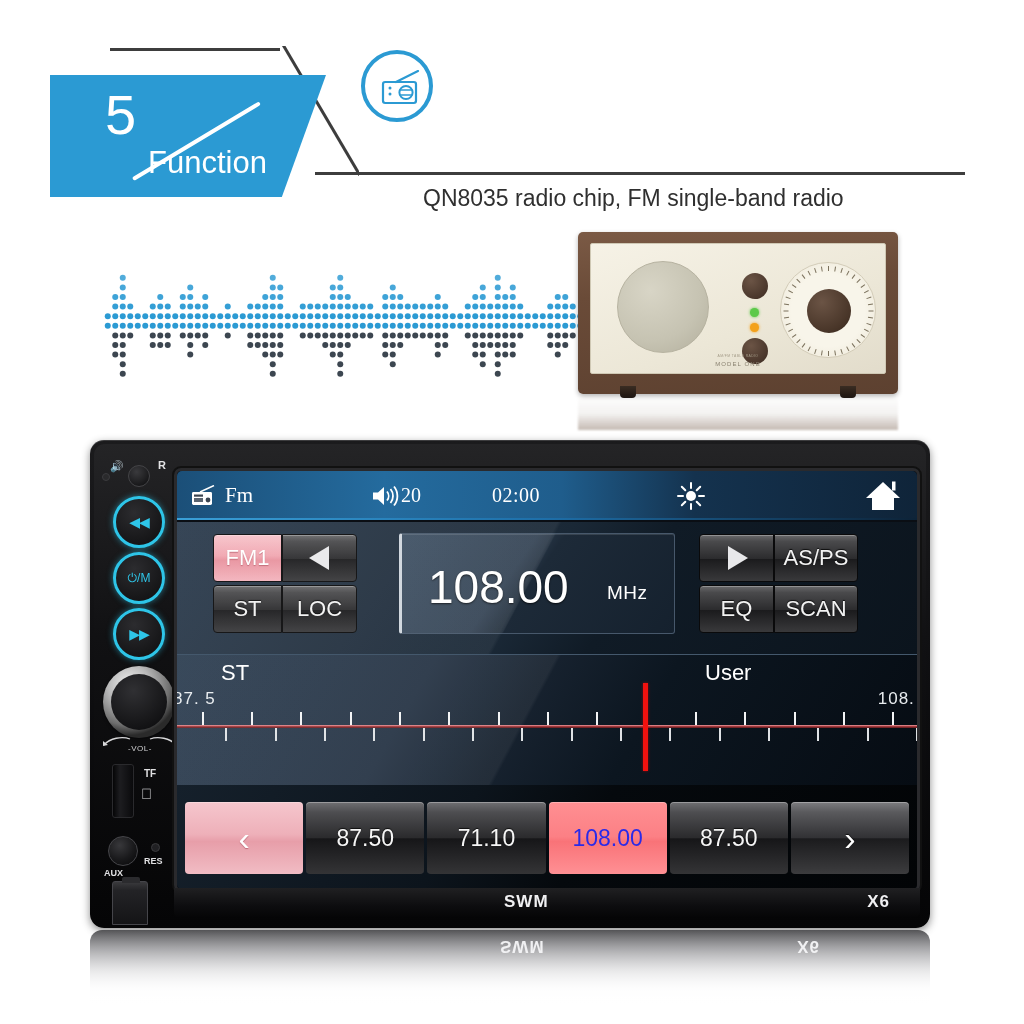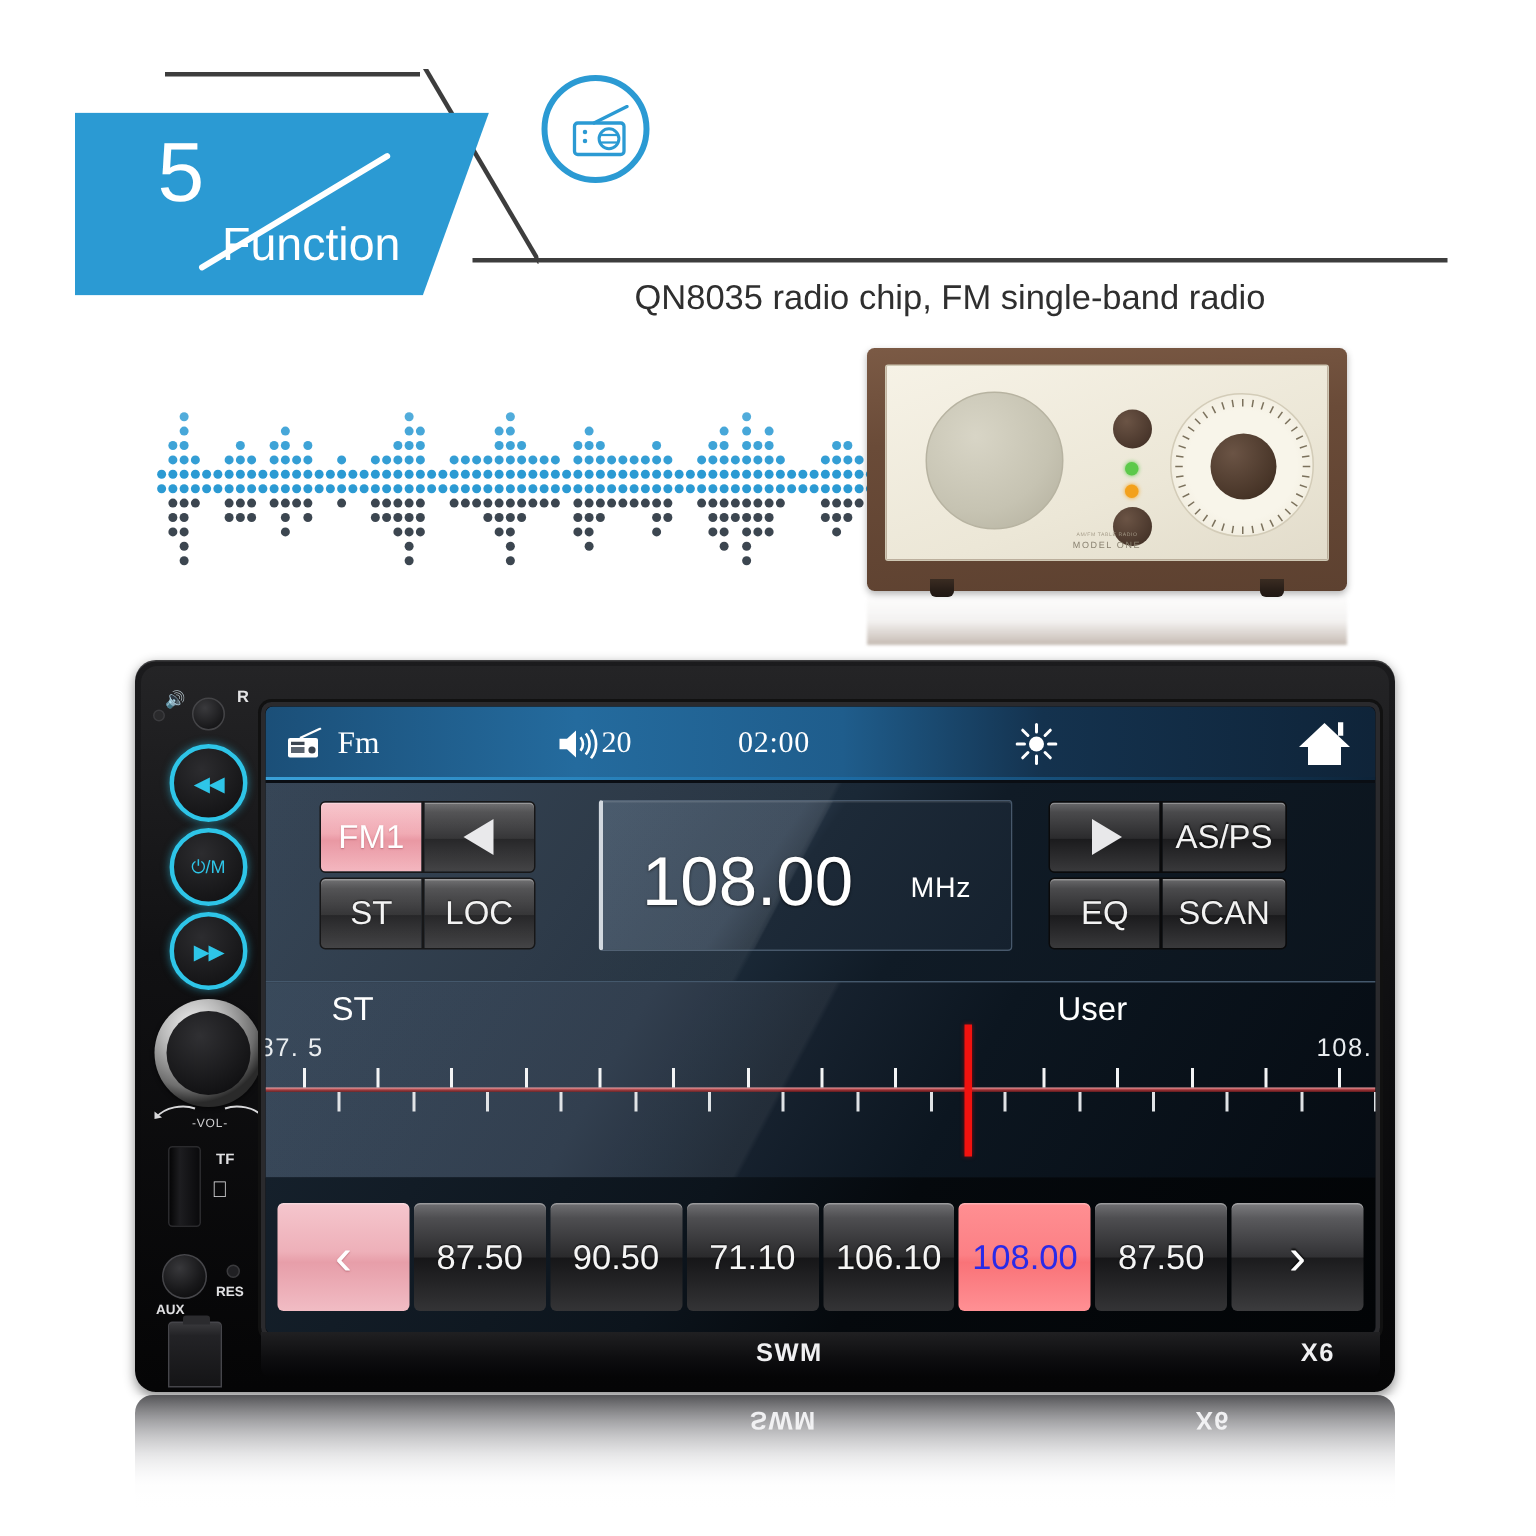--- a/index.html
+++ b/index.html
@@ -956,23 +956,21 @@
                 <div class="tick down" style="left: 99.8667%;"></div>
               </div>
             <div class="needle" id="needle" style="left: 63%;"></div>
             <div class="gloss"></div>
           </div>
 
           <div class="preset-zone">
             <div class="preset-row" id="preset-row">
                 <div class="preset arrow-left">‹</div>
                 <div class="preset ">87.50</div>
-                <div class="preset ">90.50</div>
                 <div class="preset ">71.10</div>
-                <div class="preset ">106.10</div>
                 <div class="preset active">108.00</div>
                 <div class="preset ">87.50</div>
                 <div class="preset arrow-right">›</div>
               </div>
           </div>
 
         </div>
       </div>
 
       <div id="brandbar">

